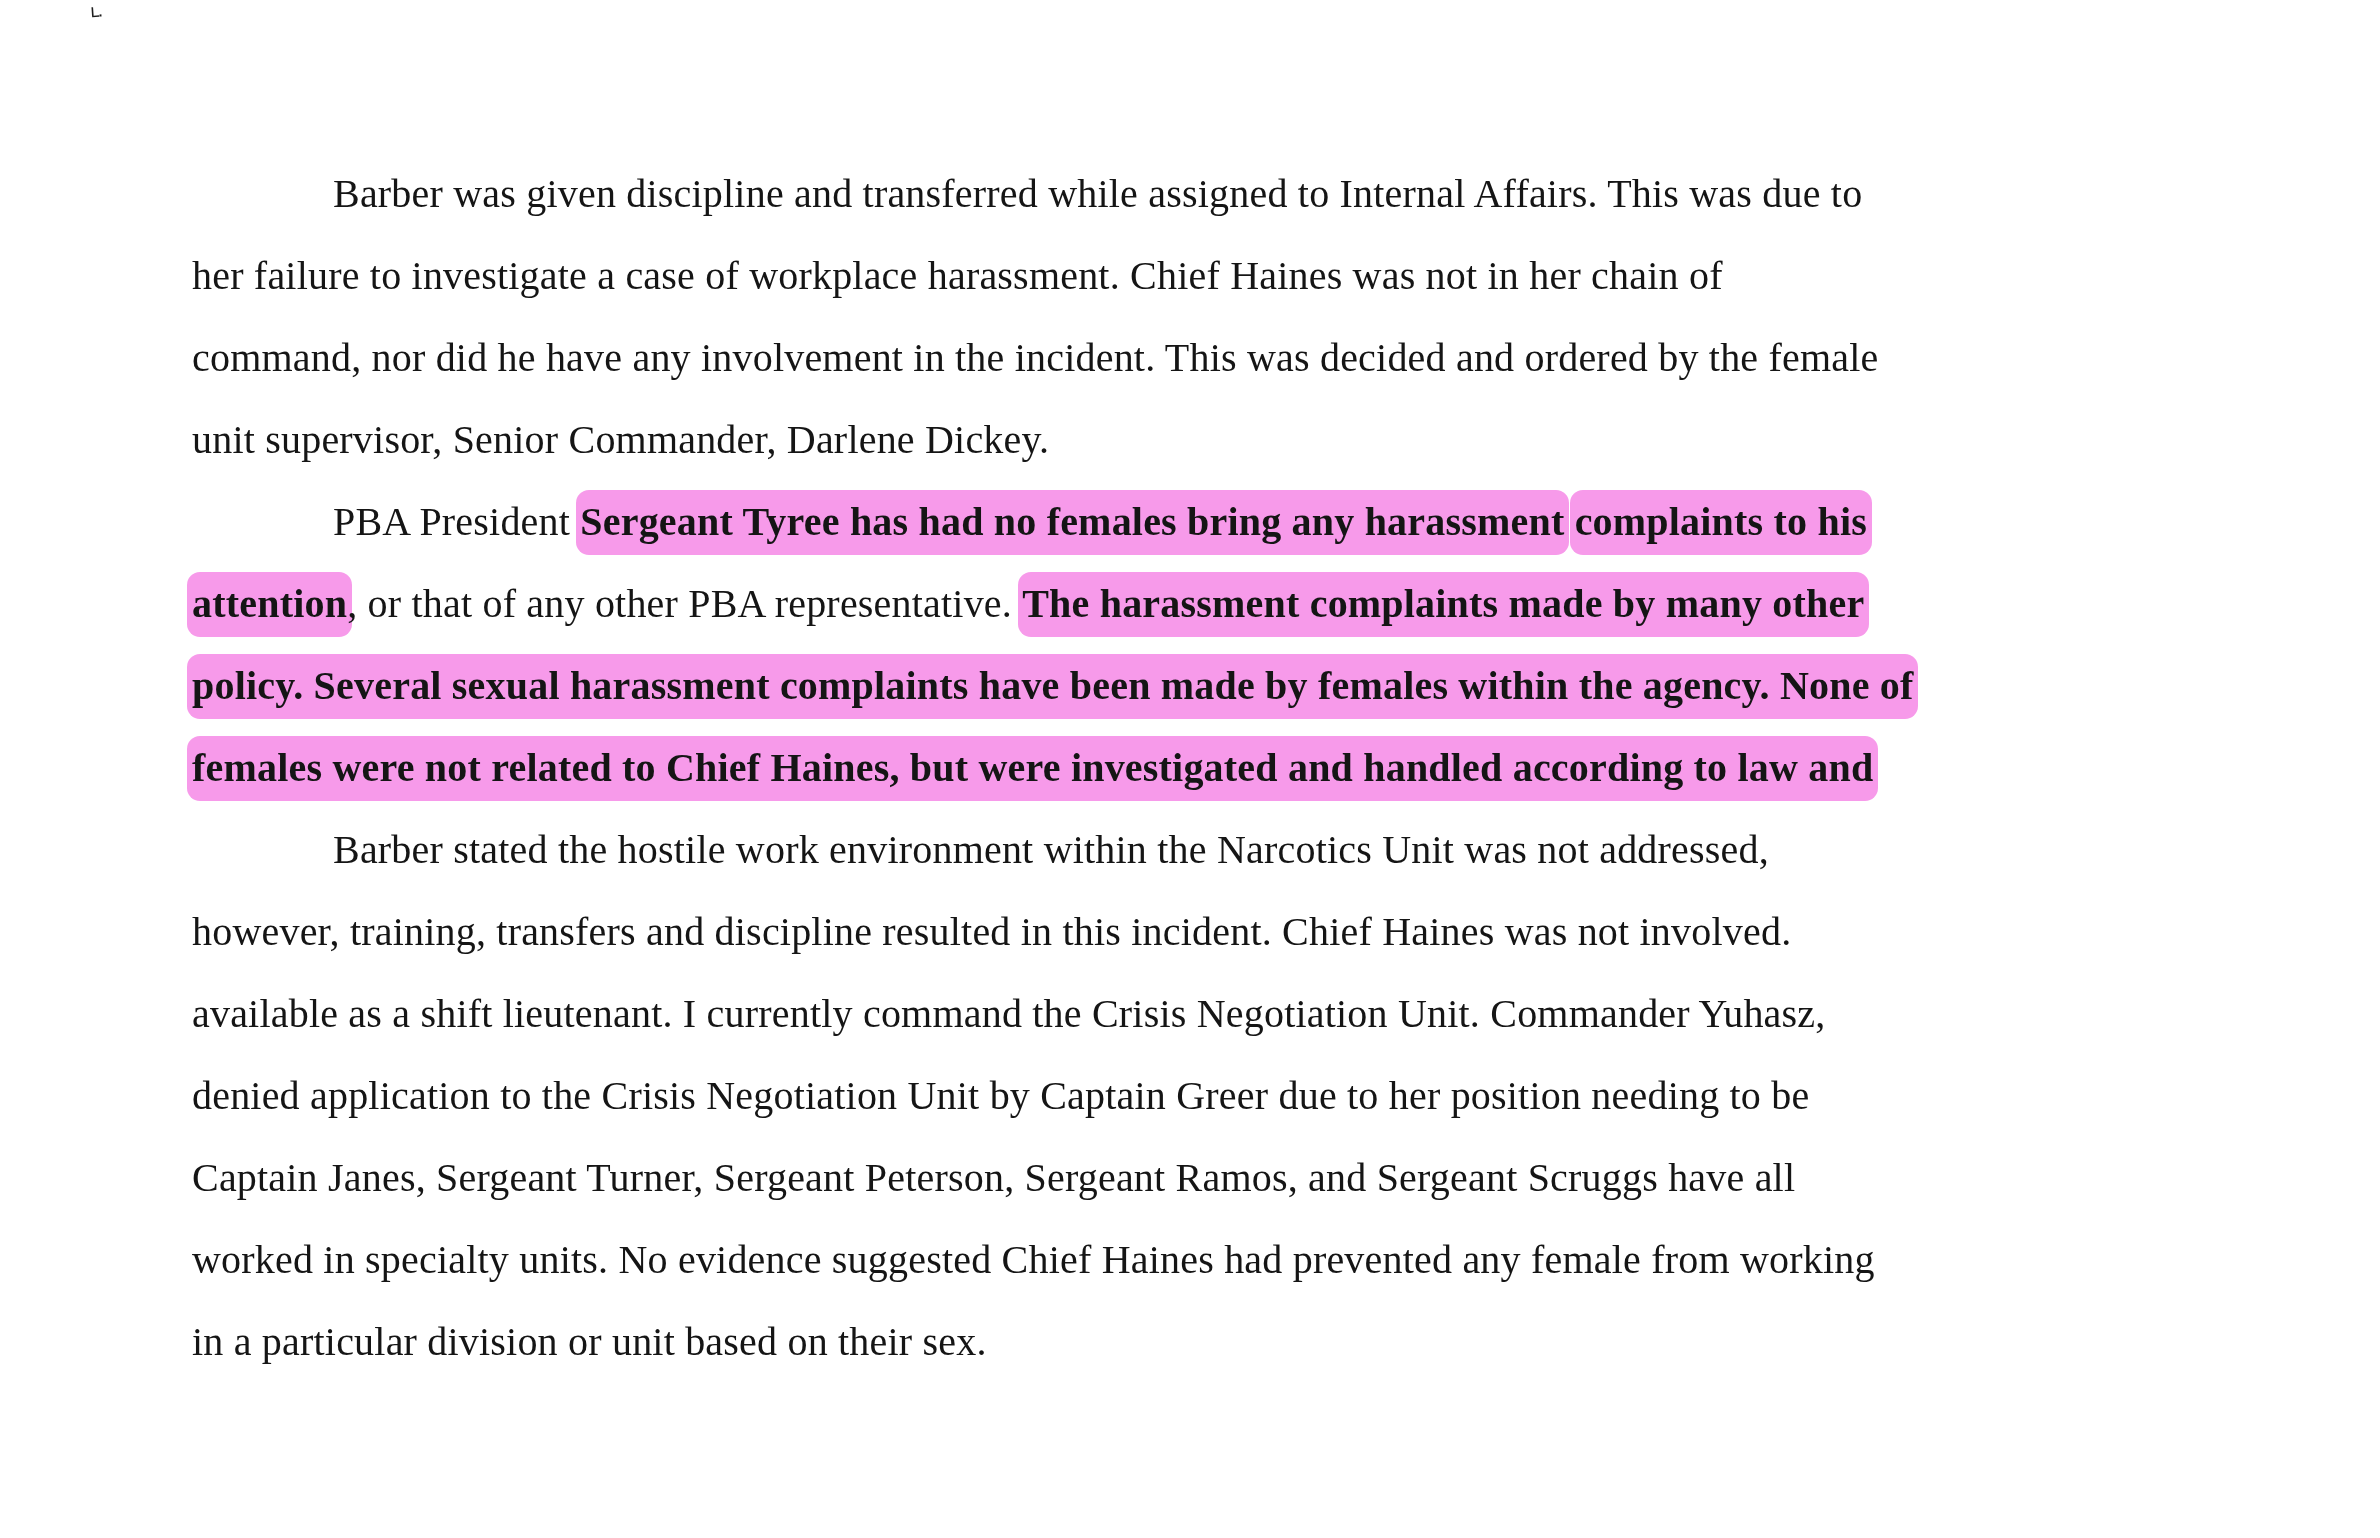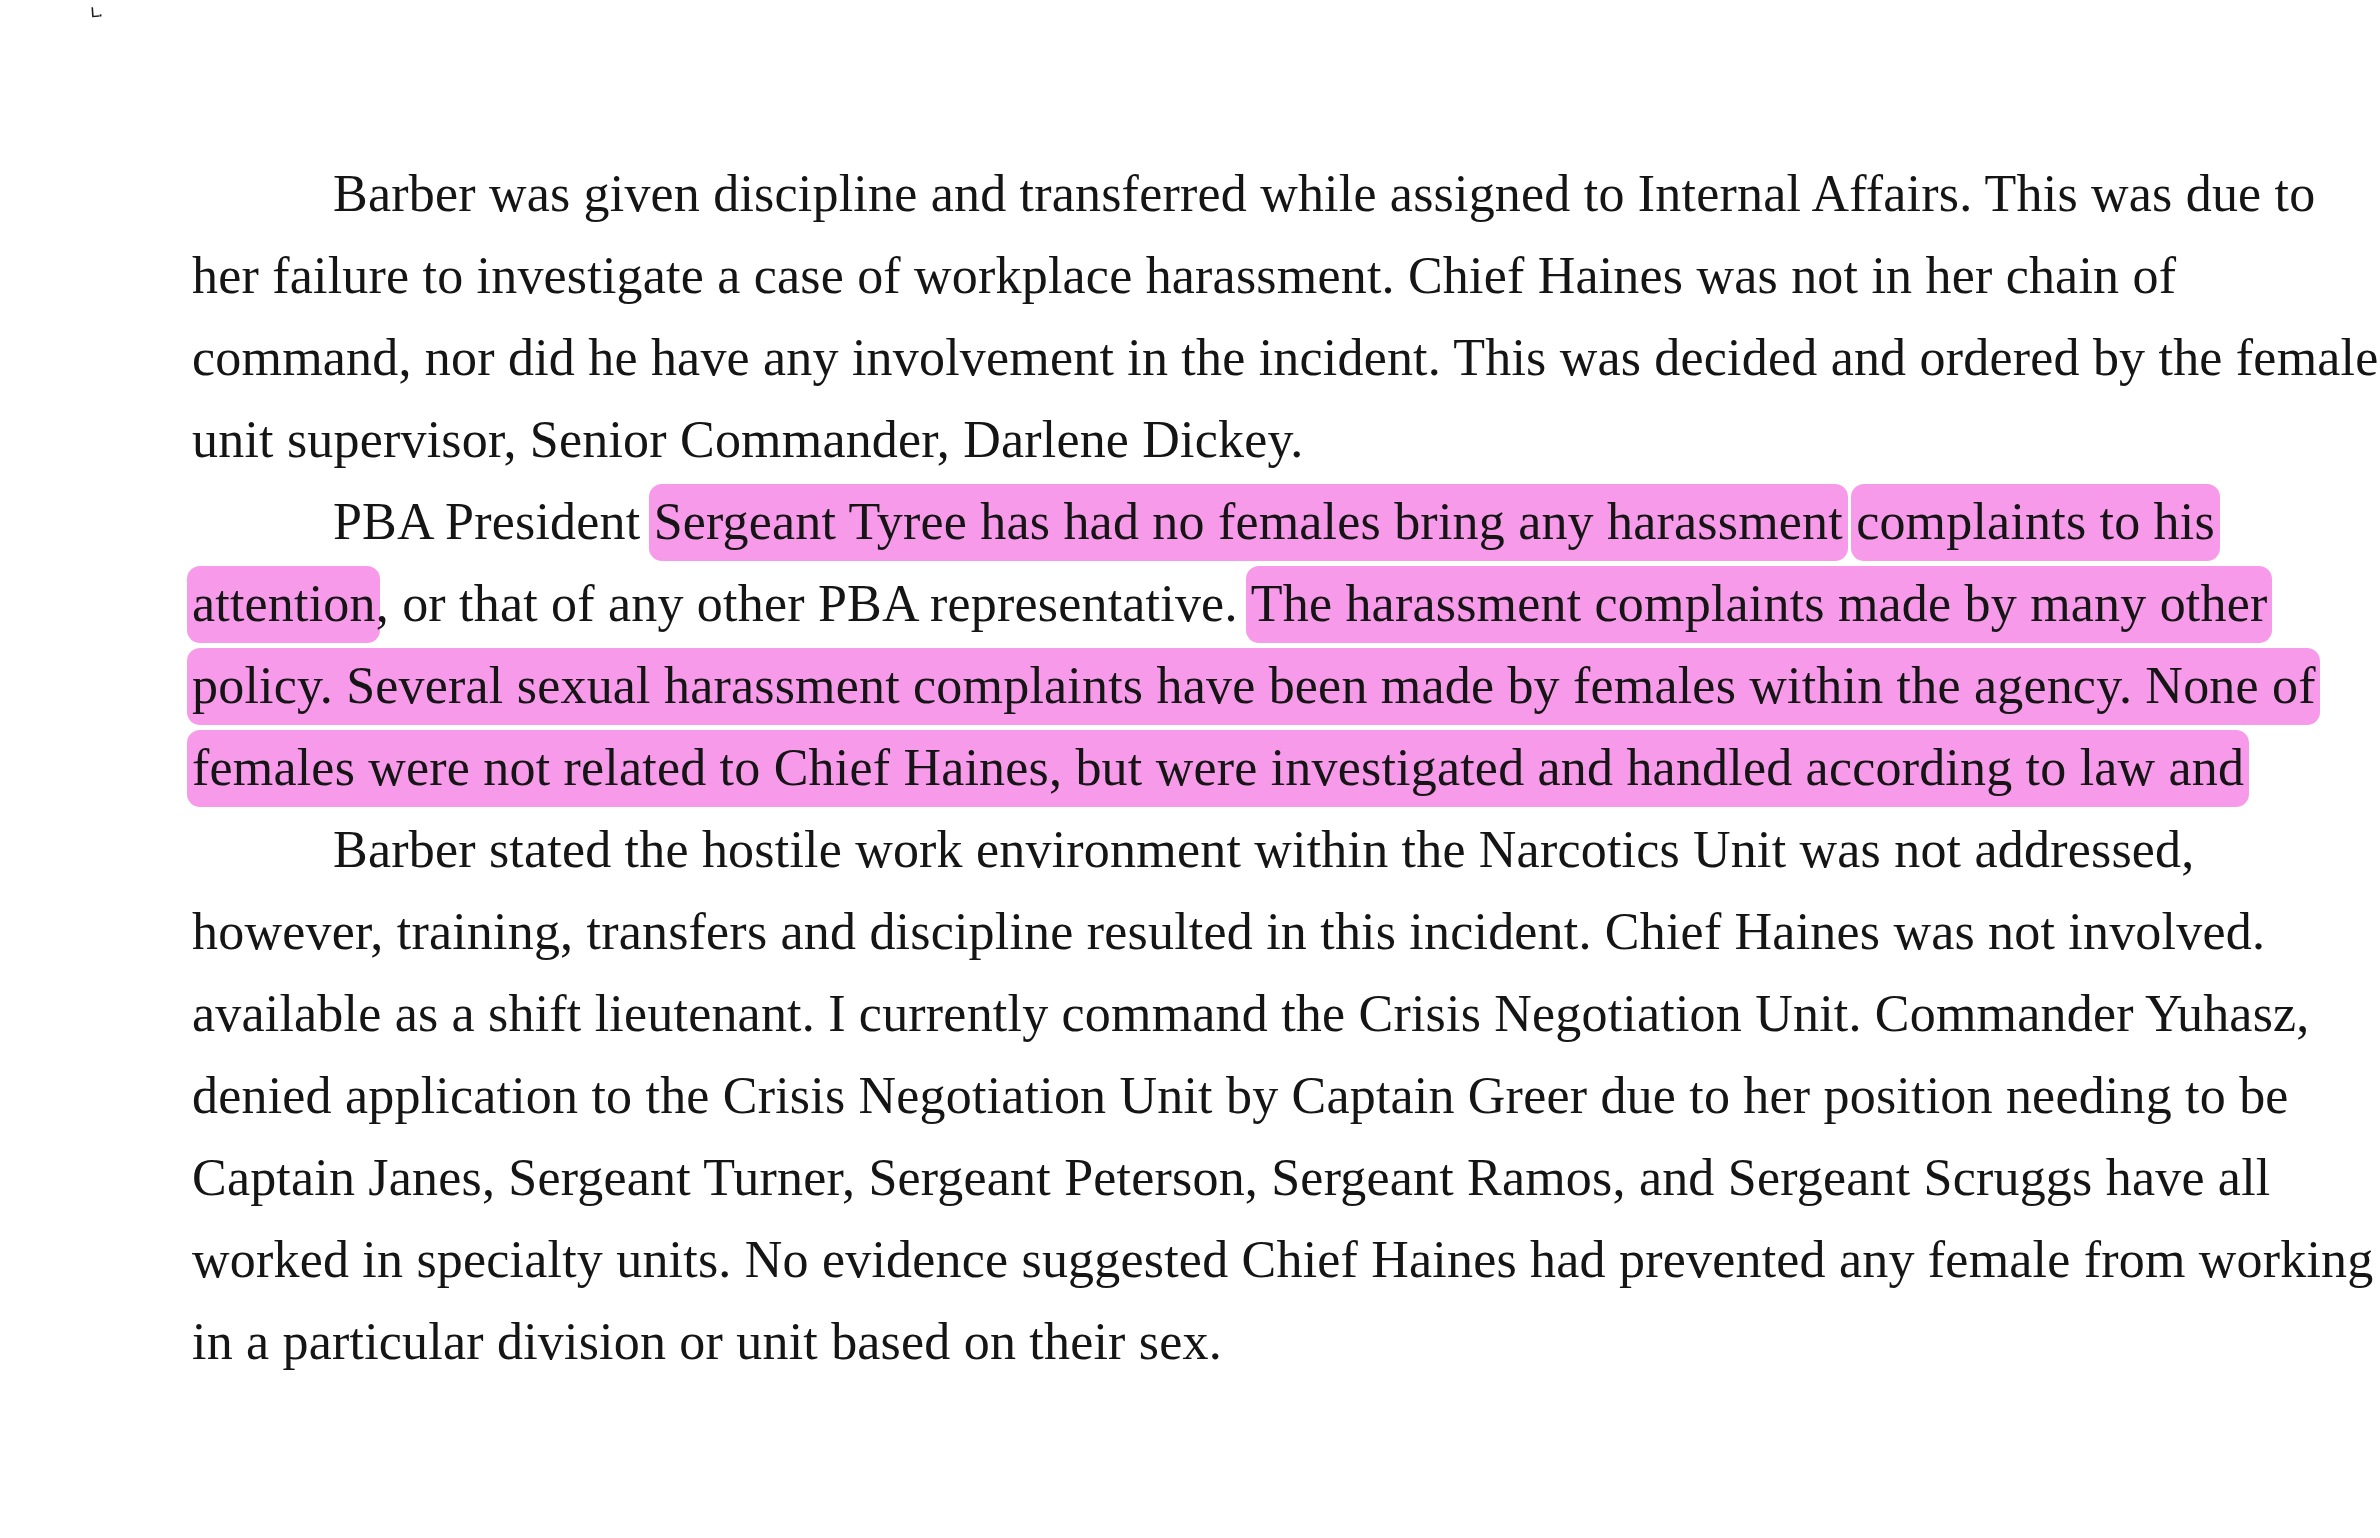--- a/index.html
+++ b/index.html
@@ -18,32 +18,33 @@
   }
   .textblock {
     position: absolute;
     left: 192px;
     top: 153px;
     width: 2052px;
   }
   .line {
     height: 82px;
     line-height: 82px;
-    font-size: 52px;
+    font-size: 40px;
     white-space: nowrap;
     letter-spacing: 0.2px;
   }
   .indent {
     padding-left: 141px;
   }
   .hl {
     background: var(--hl, #f79aea);
     padding: 9.4px 4.7px 11.2px 4.7px;
     margin: 8px -4.7px;
     border-radius: 13px;
+    font-weight: bold;
   }
   .it {
     font-style: italic;
   }
   .artifact {
     position: absolute;
     color: #1d1d1d;
     font-family: "DejaVu Sans", sans-serif;
   }
   .corner-speck {

